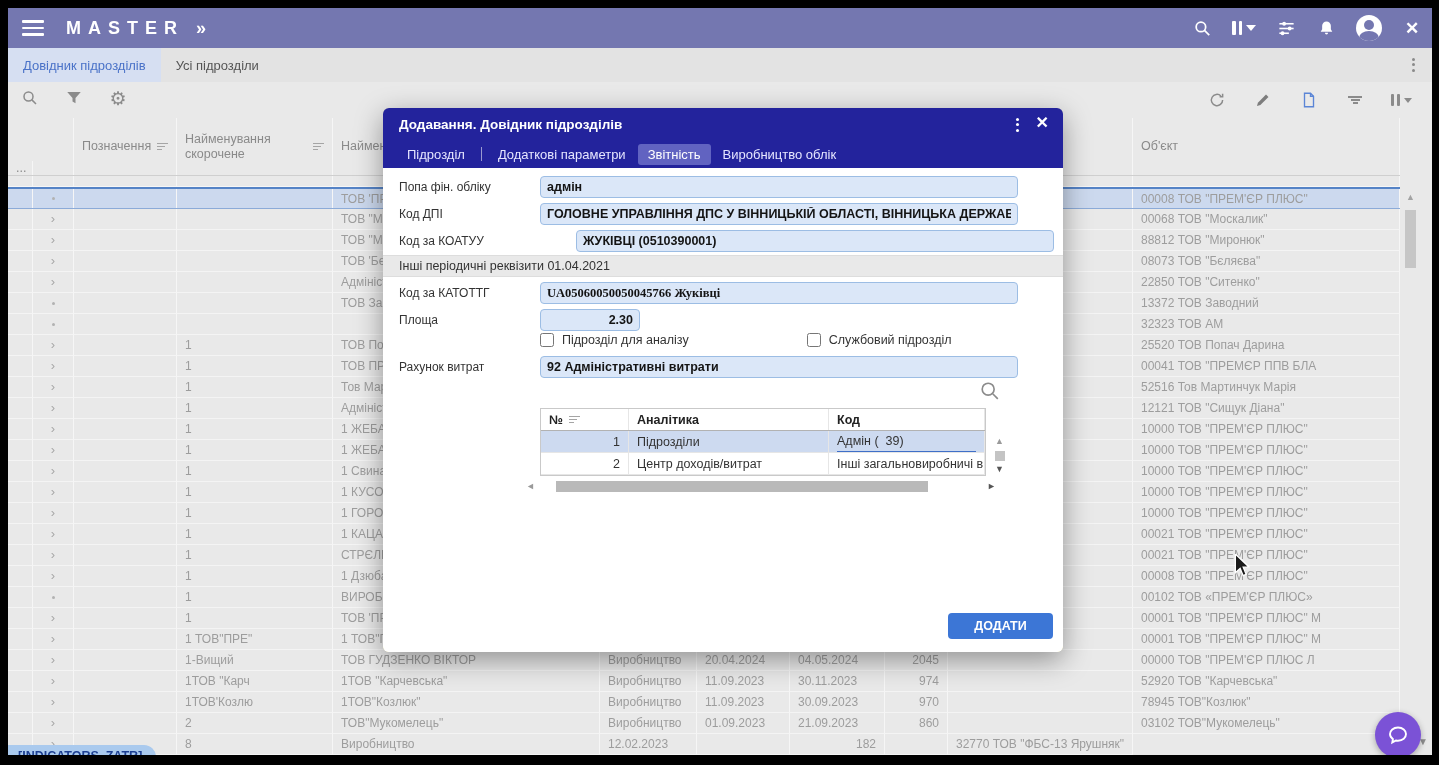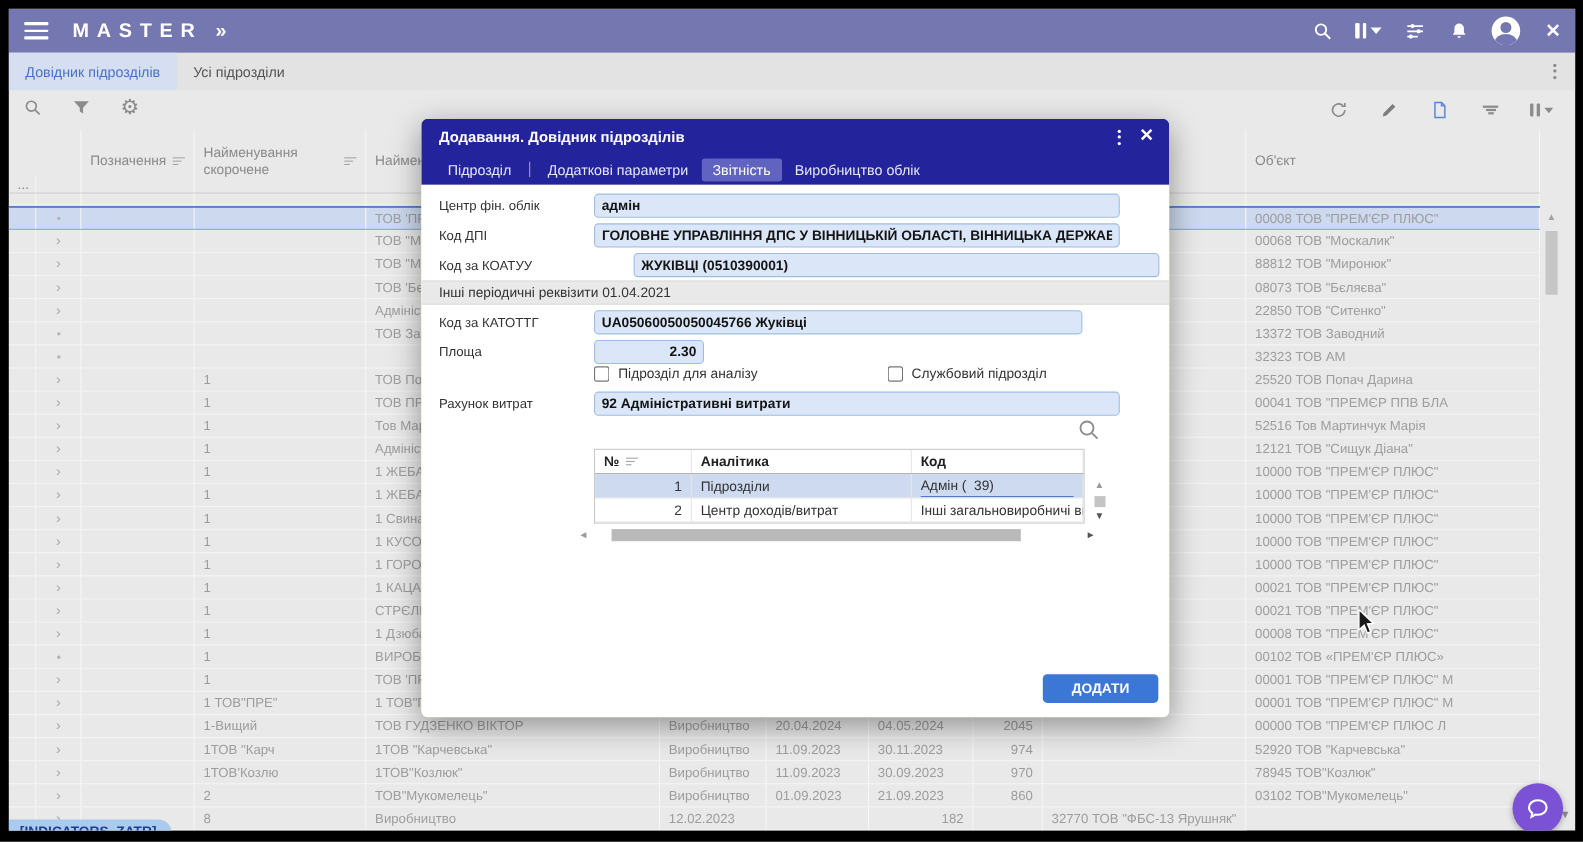--- a/index.html
+++ b/index.html
@@ -703,33 +703,33 @@
     </div>
     <div class="modal-tabs" id="modal-tabs">
           <div class="mtab">Підрозділ</div>
           <div class="tabsep"></div>
           <div class="mtab">Додаткові параметри</div>
           <div class="mtab active">Звітність</div>
           <div class="mtab">Виробництво облік</div>
         </div>
     <div class="modal-body">
 
-      <div class="flabel" style="top:12px;">Центр фін. облік</div>
+      <div class="flabel" style="top:12px;">Попа фін. обліку</div>
       <input class="finput" style="top: 8px; width: 478px;" value="адмін">
 
       <div class="flabel" style="top:39px;">Код ДПІ</div>
       <input class="finput" style="top: 35px; width: 478px;" value="ГОЛОВНЕ УПРАВЛІННЯ ДПС У ВІННИЦЬКІЙ ОБЛАСТІ, ВІННИЦЬКА ДЕРЖАВНА ПОДАТ">
 
       <div class="flabel" style="top:66px;">Код за КОАТУУ</div>
       <input class="finput" style="top: 62px; width: 478px; margin-left: 36px;" value="ЖУКІВЦІ (0510390001)">
 
       <div class="strip">Інші періодичні реквізити 01.04.2021</div>
 
       <div class="flabel" style="top:118px;">Код за КАТОТТГ</div>
-      <input class="finput" style="top: 114px; width: 444px;" value="UA05060050050045766 Жуківці">
+      <input class="finput" style="top: 114px; width: 478px; font-family: Liberation Serif, serif;" value="UA05060050050045766 Жуківці">
 
       <div class="flabel" style="top:145px;">Площа</div>
       <input class="finput" style="top: 141px; width: 100px; text-align: right;" value="2.30">
 
       <div class="cbrow">
         <label class="cbitem">
           <input type="checkbox" style="">
           <span>Підрозділ для аналізу</span>
         </label>
         <label class="cbitem">

